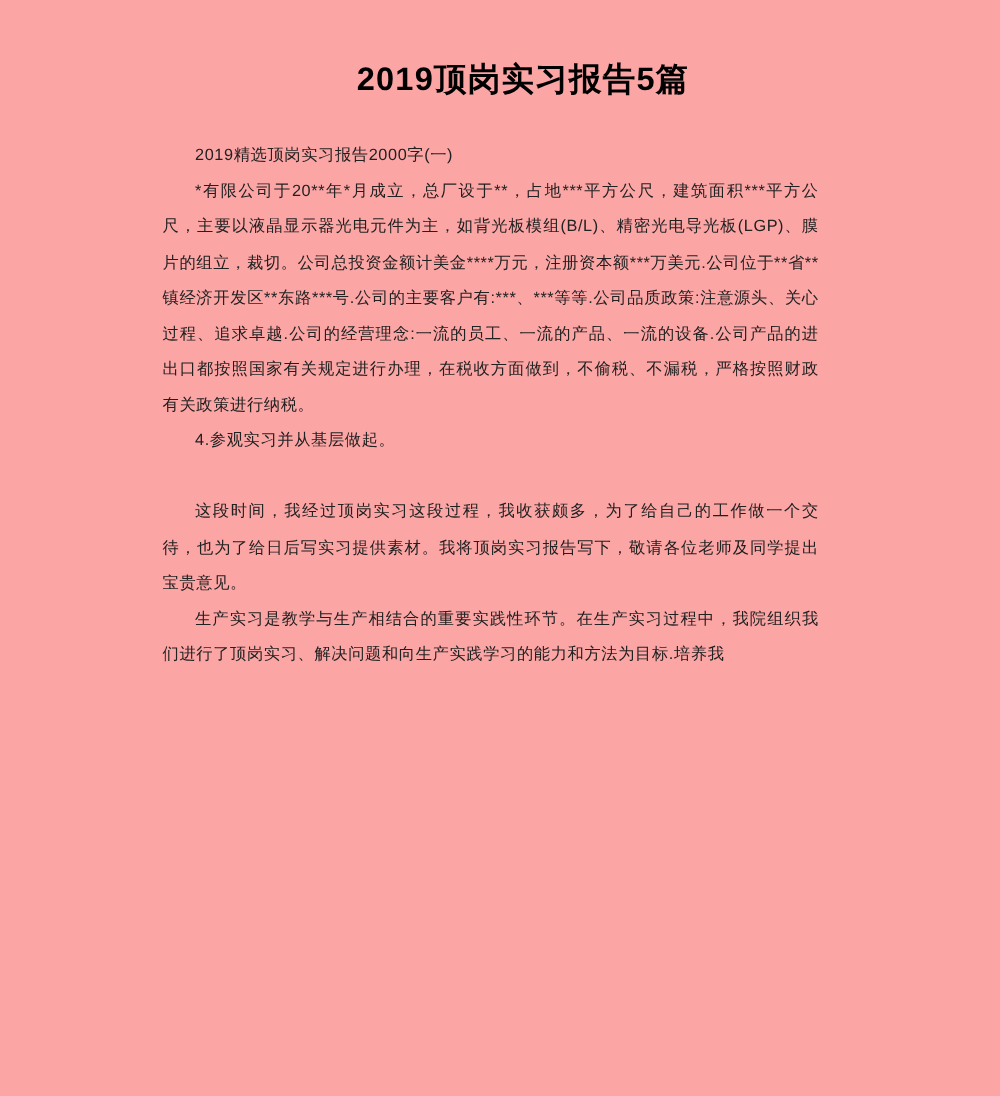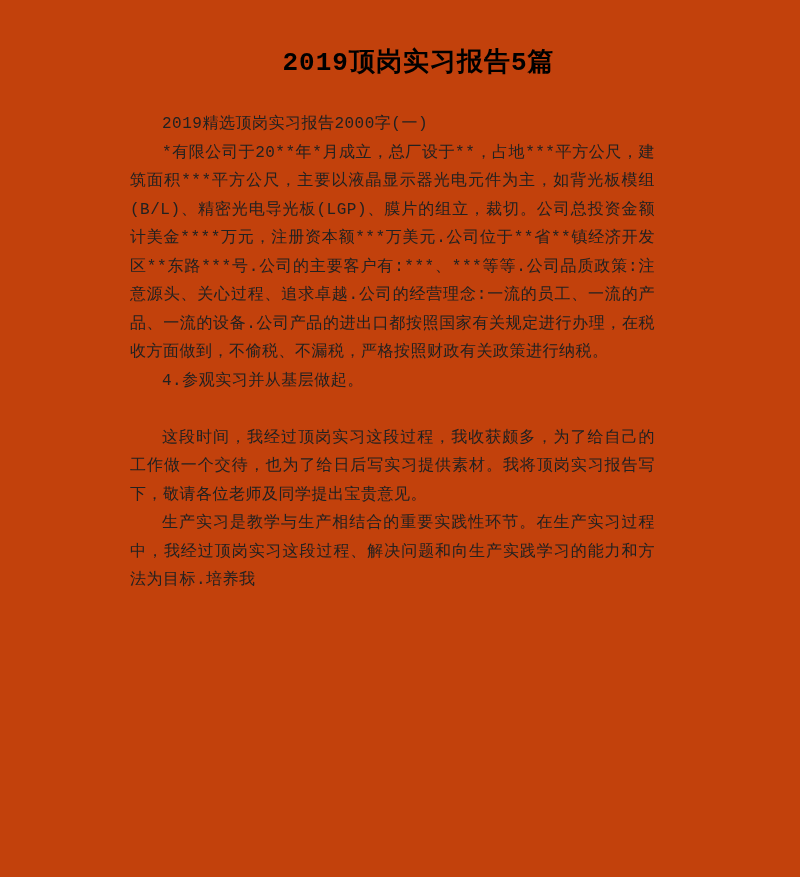--- a/index.html
+++ b/index.html
@@ -4,23 +4,23 @@
 <style>
   html, body {
     margin: 0;
     padding: 0;
     background: #ffffff;
   }
   .page {
     position: relative;
     width: 800px;
     height: 877px;
-    background: #c2410c;
+    background: #fca5a5;
     overflow: hidden;
-    font-family: Liberation Mono, monospace;
+    font-family: Liberation Sans, sans-serif;
     color: #212121;
   }
   .content {
     position: absolute;
     left: 130px;
     top: 46px;
     width: 525px;
   }
   .doc-title {
     margin: 0 0 30px 0;
@@ -28,21 +28,21 @@
     line-height: 34px;
     font-weight: 700;
     text-align: center;
     text-indent: 2em;   
     color: #000000;
     letter-spacing: 1px;
     white-space: nowrap;
   }
   .para {
     margin: 0;
-    font-size: 16px;
+    font-size: 13px;
     line-height: 28.5px;
     min-height: 28.5px;      
     text-align: justify;
     text-justify: inter-character;
     text-indent: 2em;
     letter-spacing: 0.5px;
     color: #212121;
   }
 </style>
 </head>
@@ -59,15 +59,15 @@
 
 
     <p class="para">4.参观实习并从基层做起。</p>
 
 
     <p class="para"></p>
 
     <p class="para">这段时间，我经过顶岗实习这段过程，我收获颇多，为了给自己的工作做一个交待，也为了给日后写实习提供素材。我将顶岗实习报告写下，敬请各位老师及同学提出宝贵意见。</p>
 
 
-    <p class="para">生产实习是教学与生产相结合的重要实践性环节。在生产实习过程中，我经过顶岗实习这段过程、解决问题和向生产实践学习的能力和方法为目标.培养我</p>
+    <p class="para">生产实习是教学与生产相结合的重要实践性环节。在生产实习过程中，我院组织我们进行了顶岗实习、解决问题和向生产实践学习的能力和方法为目标.培养我</p>
   </div>
 </div>
 
 </body></html>

